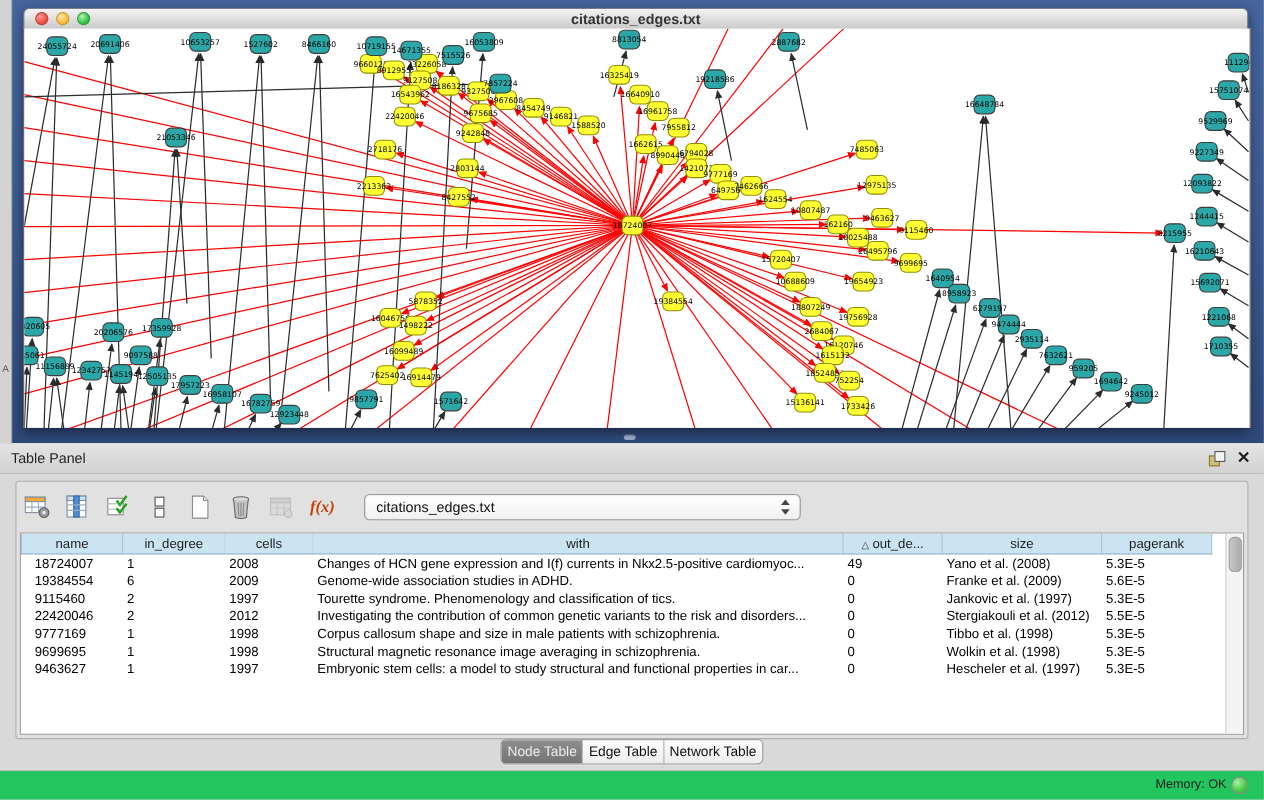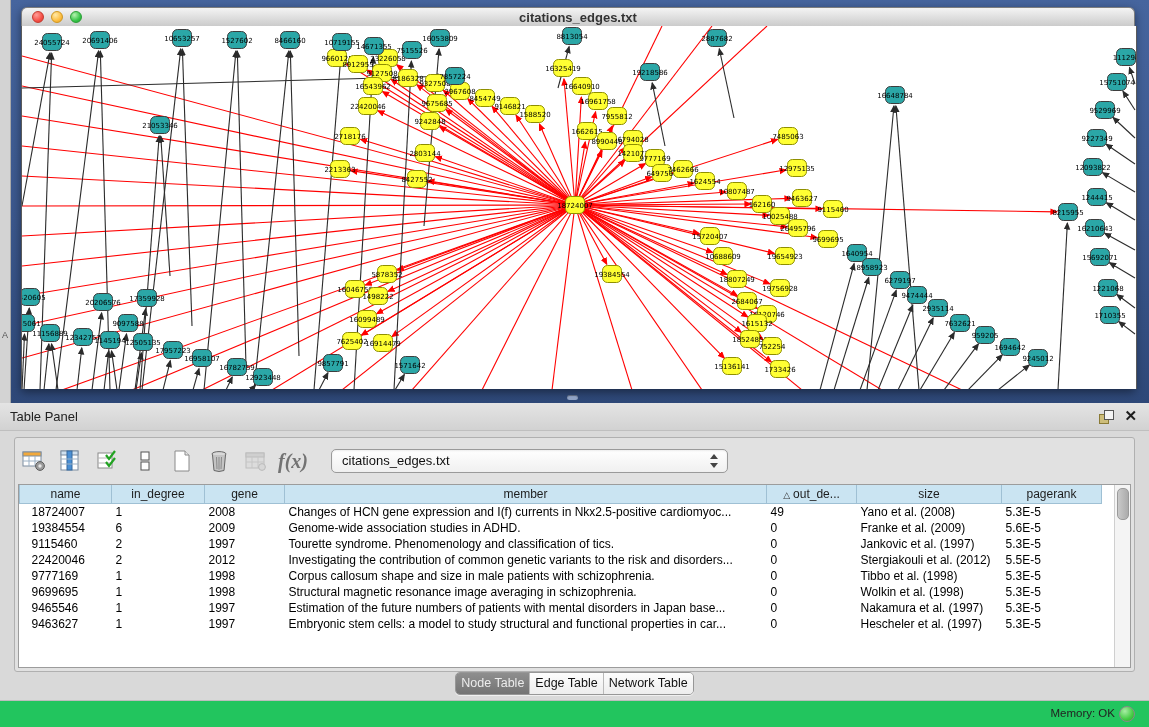--- a/index.html
+++ b/index.html
@@ -34,21 +34,21 @@
     background:linear-gradient(#e4e4e4,#d2d2d2);border-bottom:1px solid #bfbfbf;}
   .panel-header .ph-title{position:absolute;left:10px;top:6px;font-size:13px;color:#222;}
   .float-ic{position:absolute;right:36px;top:7px;width:14px;height:13px;}
   .float-ic .sq1{position:absolute;left:0;top:4px;width:8px;height:8px;border:1px solid #8a7a35;background:#cdbd7a;}
   .float-ic .sq2{position:absolute;left:5px;top:0;width:8px;height:8px;border:1px solid #555;background:#f4f4f4;}
   .close-ic{position:absolute;right:12px;top:4px;font-size:15px;font-weight:bold;color:#1c1c1c;cursor:default;}
   .panel-body{position:absolute;left:14px;right:14px;top:34px;height:233px;
     border:1px solid #b0b0b0;border-radius:3px;background:#e1e1e1;}
   .toolbar{position:absolute;left:6px;top:4px;height:38px;display:flex;align-items:center;gap:11px;}
   .tb-ic{width:26px;height:24px;display:flex;align-items:center;justify-content:center;}
-  .fx{font-family:"Liberation Serif",serif;font-style:italic;font-weight:bold;font-size:20px;color:#737373;}
+  .fx{font-family:"Liberation Serif",serif;font-style:italic;font-weight:bold;font-size:15px;color:#c2410c;}
   .combo{margin-left:14px;width:395px;height:22px;border:1px solid #9a9a9a;border-radius:5px;
     background:linear-gradient(#ffffff,#f0f0f0);position:relative;box-shadow:inset 0 1px 2px rgba(0,0,0,.08);}
   .combo .val{position:absolute;left:10px;top:3px;font-size:13px;color:#111;}
   .combo .stepper{position:absolute;right:8px;top:3px;width:9px;height:16px;}
   .combo .stepper .up{position:absolute;top:1px;left:0;width:0;height:0;
     border-left:4px solid transparent;border-right:4px solid transparent;border-bottom:5px solid #444;}
   .combo .stepper .dn{position:absolute;bottom:1px;left:0;width:0;height:0;
     border-left:4px solid transparent;border-right:4px solid transparent;border-top:5px solid #444;}
   .table-frame{position:absolute;left:3px;right:3px;top:46px;bottom:3px;
     border:1px solid #9c9c9c;background:#fff;overflow:hidden;}
@@ -564,22 +564,22 @@
             <col style="width: 80px;">
             <col style="width: 482px;">
             <col style="width: 90px;">
             <col style="width: 145px;">
             <col style="width: 100px;">
           </colgroup>
           <thead>
             <tr>
               <th>name</th>
               <th>in_degree</th>
-              <th>gene</th>
-              <th>member</th>
+              <th>cells</th>
+              <th>with</th>
               <th><span class="sort-tri">△</span>out_de...</th>
               <th>size</th>
               <th>pagerank</th>
             </tr>
           </thead>
           <tbody>
             <tr>
               <td class="first">18724007</td>
               <td>1</td>
               <td>2008</td>
@@ -624,29 +624,20 @@
               <td>Tibbo et al. (1998)</td>
               <td>5.3E-5</td>
             </tr>
             <tr>
               <td class="first">9699695</td>
               <td>1</td>
               <td>1998</td>
               <td>Structural magnetic resonance image averaging in schizophrenia.</td>
               <td>0</td>
               <td>Wolkin et al. (1998)</td>
-              <td>5.3E-5</td>
-            </tr>
-            <tr>
-              <td class="first">9465546</td>
-              <td>1</td>
-              <td>1997</td>
-              <td>Estimation of the future numbers of patients with mental disorders in Japan base...</td>
-              <td>0</td>
-              <td>Nakamura et al. (1997)</td>
               <td>5.3E-5</td>
             </tr>
             <tr>
               <td class="first">9463627</td>
               <td>1</td>
               <td>1997</td>
               <td>Embryonic stem cells: a model to study structural and functional properties in car...</td>
               <td>0</td>
               <td>Hescheler et al. (1997)</td>
               <td>5.3E-5</td>

